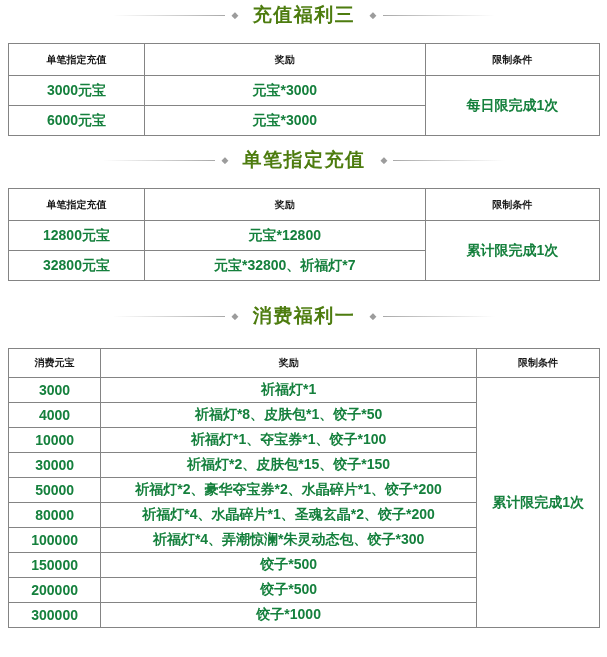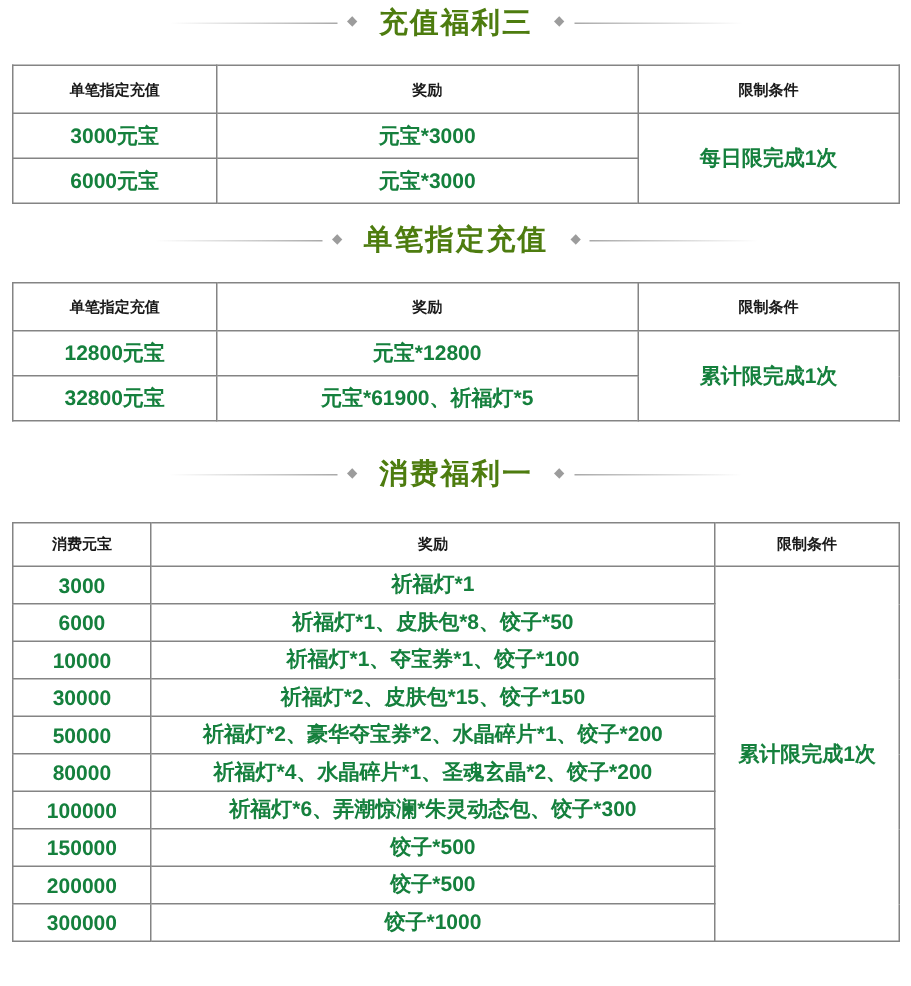--- a/index.html
+++ b/index.html
@@ -135,21 +135,21 @@
           </tr>
         </thead>
       <tbody>
           <tr>
             <td>12800元宝</td>
             <td>元宝*12800</td>
             <td rowspan="2">累计限完成1次</td>
           </tr>
           <tr>
             <td>32800元宝</td>
-            <td>元宝*61900、祈福灯*5</td>
+            <td>元宝*32800、祈福灯*7</td>
           </tr>
         </tbody>
     </table>
   </div>
 
   <div class="section compact">
     <div class="section-title-row">
       <span class="deco-line left"></span>
       <span class="diamond">◆</span>
       <h2 class="title-text">消费福利一</h2>
@@ -169,42 +169,42 @@
             <th>限制条件</th>
           </tr>
         </thead>
       <tbody>
           <tr>
             <td>3000</td>
             <td>祈福灯*1</td>
             <td rowspan="10">累计限完成1次</td>
           </tr>
           <tr>
-            <td>6000</td>
-            <td>祈福灯*1、皮肤包*8、饺子*50</td>
+            <td>4000</td>
+            <td>祈福灯*8、皮肤包*1、饺子*50</td>
           </tr>
           <tr>
             <td>10000</td>
             <td>祈福灯*1、夺宝券*1、饺子*100</td>
           </tr>
           <tr>
             <td>30000</td>
             <td>祈福灯*2、皮肤包*15、饺子*150</td>
           </tr>
           <tr>
             <td>50000</td>
             <td>祈福灯*2、豪华夺宝券*2、水晶碎片*1、饺子*200</td>
           </tr>
           <tr>
             <td>80000</td>
             <td>祈福灯*4、水晶碎片*1、圣魂玄晶*2、饺子*200</td>
           </tr>
           <tr>
             <td>100000</td>
-            <td>祈福灯*6、弄潮惊澜*朱灵动态包、饺子*300</td>
+            <td>祈福灯*4、弄潮惊澜*朱灵动态包、饺子*300</td>
           </tr>
           <tr>
             <td>150000</td>
             <td>饺子*500</td>
           </tr>
           <tr>
             <td>200000</td>
             <td>饺子*500</td>
           </tr>
           <tr>

